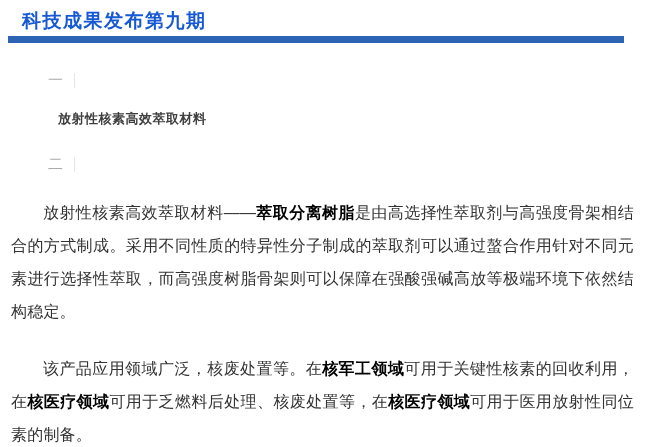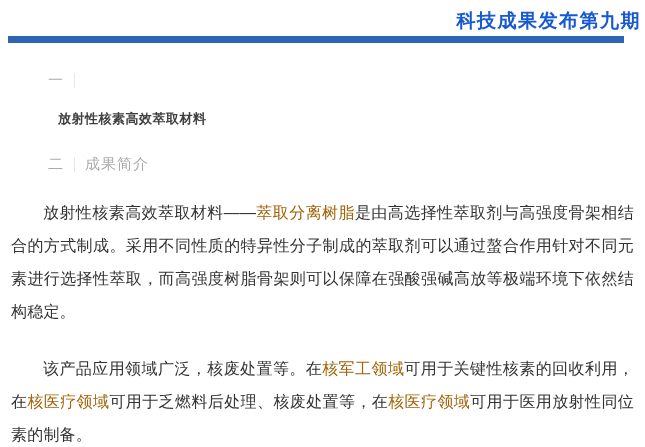--- a/index.html
+++ b/index.html
@@ -10,21 +10,20 @@
   body {
     width: 645px;
     height: 447px;
     overflow: hidden;
     font-family: "Liberation Sans", "DejaVu Sans", sans-serif;
     color: #333333;
     position: relative;
   }
   .header {
     padding: 10px 4px 0 22px;
-    text-align: right;
   }
   .header-title {
     font-size: 19px;
     font-weight: bold;
     color: #1659d2;
     letter-spacing: 1.5px;
     line-height: 22px;
   }
   .header-bar {
     margin: 4px 0 0 8px;
@@ -69,40 +68,39 @@
     color: #333333;
     letter-spacing: 0.2px;
   }
   .body-para.first {
     margin-top: 22px;
   }
   .body-para.second {
     margin-top: 24px;
   }
   .em-keyword {
-    color: #a16207;
-    font-weight: normal;
+    color: #000000;
+    font-weight: bold;
   }
 </style>
 </head>
 <body>
 
 <div class="header">
   <div class="header-title">科技成果发布第九期</div>
 </div>
 <div class="header-bar"></div>
 
 <div class="section-heading">
   <span class="section-number">一</span>
   <span class="section-divider"></span>
 </div>
 
 <div class="product-name">放射性核素高效萃取材料</div>
 
 <div class="section-heading second">
   <span class="section-number">二</span>
   <span class="section-divider"></span>
-  <span class="section-label">成果简介</span>
 </div>
 
 <p class="body-para first"><span>放射性核素高效萃取材料——</span><span class="em-keyword">萃取分离树脂</span><span>是由高选择性萃取剂与高强度骨架相结合的方式制成。采用不同性质的特异性分子制成的萃取剂可以通过螯合作用针对不同元素进行选择性萃取，而高强度树脂骨架则可以保障在强酸强碱高放等极端环境下依然结构稳定。</span></p>
 
 <p class="body-para second"><span>该产品应用领域广泛，核废处置等。在</span><span class="em-keyword">核军工领域</span><span>可用于关键性核素的回收利用，在</span><span class="em-keyword">核医疗领域</span><span>可用于乏燃料后处理、核废处置等，在</span><span class="em-keyword">核医疗领域</span><span>可用于医用放射性同位素的制备。</span></p>
 
 </body></html>

